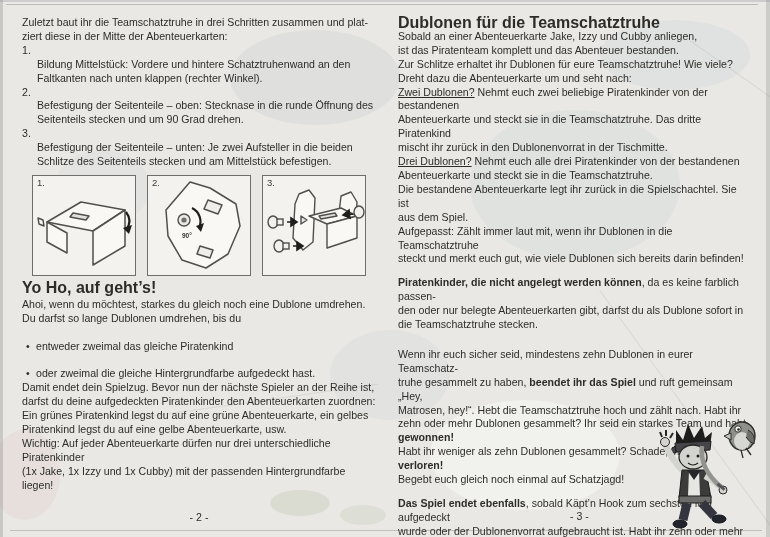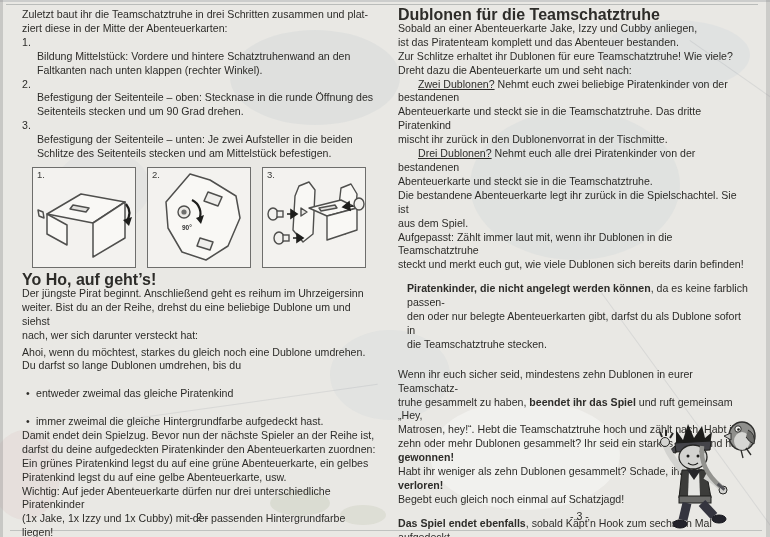--- a/index.html
+++ b/index.html
@@ -12,27 +12,27 @@
   }
   
   .edge-top{position:absolute;left:6px;top:4px;width:752px;height:1px;background:rgba(100,105,110,.35);}
   .edge-top2{position:absolute;left:0;top:0;width:770px;height:2px;background:rgba(120,125,130,.25);}
   .edge-bottom{position:absolute;left:10px;top:530px;width:752px;height:1px;background:rgba(100,105,110,.30);}
   .edge-left{position:absolute;left:0;top:0;width:3px;height:537px;background:rgba(140,140,140,.35);}
   .edge-right{position:absolute;left:766px;top:0;width:4px;height:537px;background:rgba(140,140,140,.30);}
   .blob{position:absolute;border-radius:50%;}
   .crease{position:absolute;height:1px;background:rgba(110,120,135,.14);transform-origin:0 0;}
 
-  .page{position:absolute;top:0;height:537px;box-sizing:border-box;padding-top:8px;}
+  .page{position:absolute;top:0;height:537px;box-sizing:border-box;padding-top:16px;}
   .page-left{left:22px;width:354px;}
   .page-right{left:398px;width:352px;}
 
   .txt{font-size:10.6px;line-height:13.9px;white-space:pre-line;margin:0;}
   .b{font-weight:bold;}
-  .u{text-decoration:underline;margin-left:20px;}
+  .u{text-decoration:underline;}
   .heading{font-weight:bold;font-size:16px;line-height:13.9px;margin:0;}
 
   .step{position:relative;padding-left:15px;}
   .step .num{position:absolute;left:0;top:0;}
 
   .figures{display:flex;gap:11px;margin:6px 0 0 10px;}
   .figbox{width:102px;height:99px;background:#f3f2ef;border:1.4px solid #6e6e6c;position:relative;}
   .figbox .flabel{position:absolute;top:1px;left:4px;font-size:9.5px;color:#3a3a38;}
   .figbox svg{position:absolute;left:0;top:0;}
   .fig-annot{position:absolute;left:34px;top:56px;font-size:6.5px;font-weight:bold;color:#333;}
@@ -137,33 +137,30 @@
           </g>
           <path d="M24,46 l8,0 M28,42 l6,4 l-6,4 z" stroke="#1e1e1c" stroke-width="1.6" fill="#1e1e1c"></path>
           <path d="M30,70 l8,0 M34,66 l6,4 l-6,4 z" stroke="#1e1e1c" stroke-width="1.6" fill="#1e1e1c"></path>
           <path d="M90,38 l-8,1 M86,34 l-6,5 l7,3 z" stroke="#1e1e1c" stroke-width="1.6" fill="#1e1e1c"></path>
         </svg>
       </div>
     </div>
 
     <div class="sec">
       <p class="heading">Yo Ho, auf geht’s!</p>
-      <p class="txt">Der jüngste Pirat beginnt. Anschließend geht es reihum im Uhrzeigersinn
-weiter. Bist du an der Reihe, drehst du eine beliebige Dublone um und siehst
-nach, wer sich darunter versteckt hat:</p>
     </div>
 
     <div class="sec" style="margin-top:3px;">
       <p class="txt">Ahoi, wenn du möchtest, starkes du gleich noch eine Dublone umdrehen.
 Du darfst so lange Dublonen umdrehen, bis du</p>
       <div class="txt" style="padding-left:14px;position:relative;">
         <span style="position:absolute;left:4px;">•</span><span>entweder zweimal das gleiche Piratenkind</span>
       </div>
       <div class="txt" style="padding-left:14px;position:relative;">
-        <span style="position:absolute;left:4px;">•</span><span>immer zweimal die gleiche Hintergrundfarbe aufgedeckt hast.</span>
+        <span style="position:absolute;left:4px;">•</span><span>oder zweimal die gleiche Hintergrundfarbe aufgedeckt hast.</span>
       </div>
       <p class="txt">Damit endet dein Spielzug. Bevor nun der nächste Spieler an der Reihe ist,
 darfst du deine aufgedeckten Piratenkinder den Abenteuerkarten zuordnen:
 Ein grünes Piratenkind legst du auf eine grüne Abenteuerkarte, ein gelbes
 Piratenkind legst du auf eine gelbe Abenteuerkarte, usw.
 Wichtig: Auf jeder Abenteuerkarte dürfen nur drei unterschiedliche Piratenkinder
 (1x Jake, 1x Izzy und 1x Cubby) mit der passenden Hintergrundfarbe liegen!</p>
     </div>
 
     <div class="pagenum-left">- 2 -</div>
@@ -180,21 +177,21 @@
 <span class="u">Zwei Dublonen?</span><span> Nehmt euch zwei beliebige Piratenkinder von der bestandenen
 Abenteuerkarte und steckt sie in die Teamschatztruhe. Das dritte Piratenkind
 mischt ihr zurück in den Dublonenvorrat in der Tischmitte.</span>
 <span class="u">Drei Dublonen?</span><span> Nehmt euch alle drei Piratenkinder von der bestandenen
 Abenteuerkarte und steckt sie in die Teamschatztruhe.</span>
 <span>Die bestandene Abenteuerkarte legt ihr zurück in die Spielschachtel. Sie ist
 aus dem Spiel.
 Aufgepasst: Zählt immer laut mit, wenn ihr Dublonen in die Teamschatztruhe
 steckt und merkt euch gut, wie viele Dublonen sich bereits darin befinden!</span></p>
 
-    <p class="txt" style="margin-top:10px;margin-left:9px;"><span class="b">Piratenkinder, die nicht angelegt werden können</span><span>, da es keine farblich passen-
+    <p class="txt" style="margin-top:10px;"><span class="b">Piratenkinder, die nicht angelegt werden können</span><span>, da es keine farblich passen-
 den oder nur belegte Abenteuerkarten gibt, darfst du als Dublone sofort in
 die Teamschatztruhe stecken.</span></p>
 
     <p class="txt" style="margin-top:16px;"><span>Wenn ihr euch sicher seid, mindestens zehn Dublonen in eurer Teamschatz-
 truhe gesammelt zu haben, </span><span class="b">beendet ihr das Spiel</span><span> und ruft gemeinsam „Hey,
 Matrosen, hey!“. Hebt die Teamschatztruhe hoch und zählt nach. Habt ihr
 zehn oder mehr Dublonen gesammelt? Ihr seid ein starkes Team und habt
 </span><span class="b">gewonnen!</span><span>
 Habt ihr weniger als zehn Dublonen gesammelt? Schade, ihr habt </span><span class="b">verloren!</span><span>
 Begebt euch gleich noch einmal auf Schatzjagd!</span></p>

